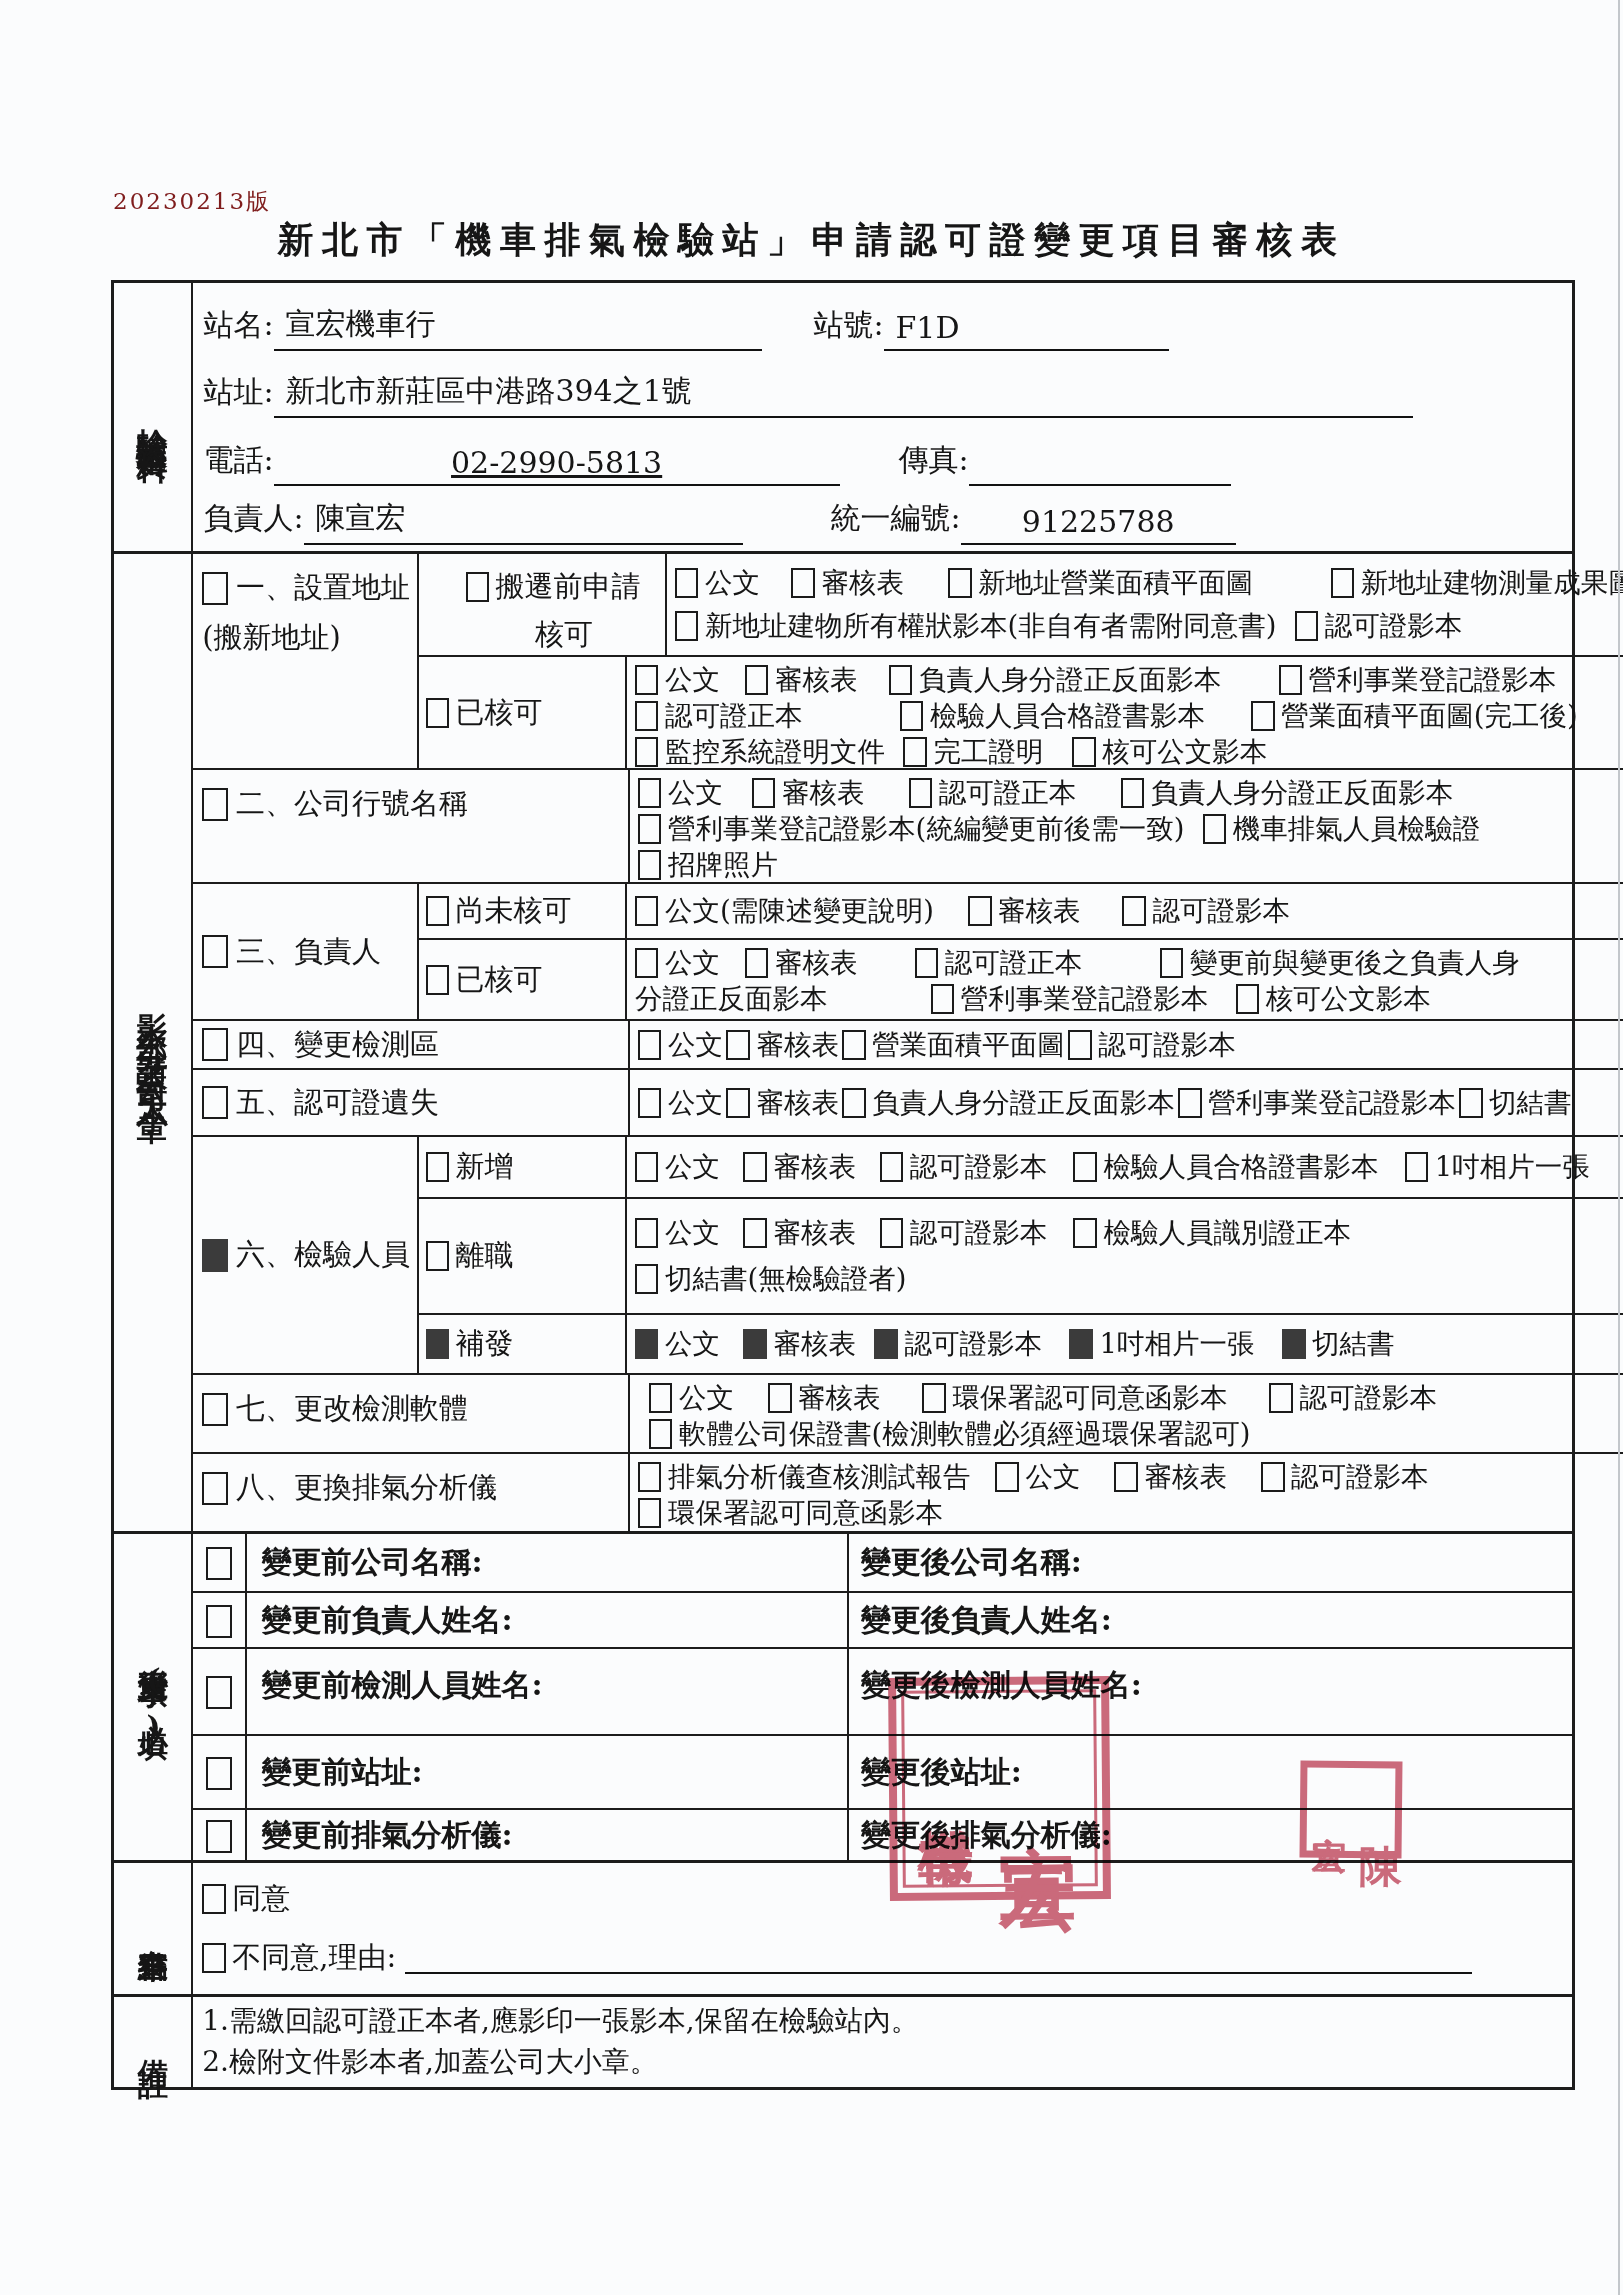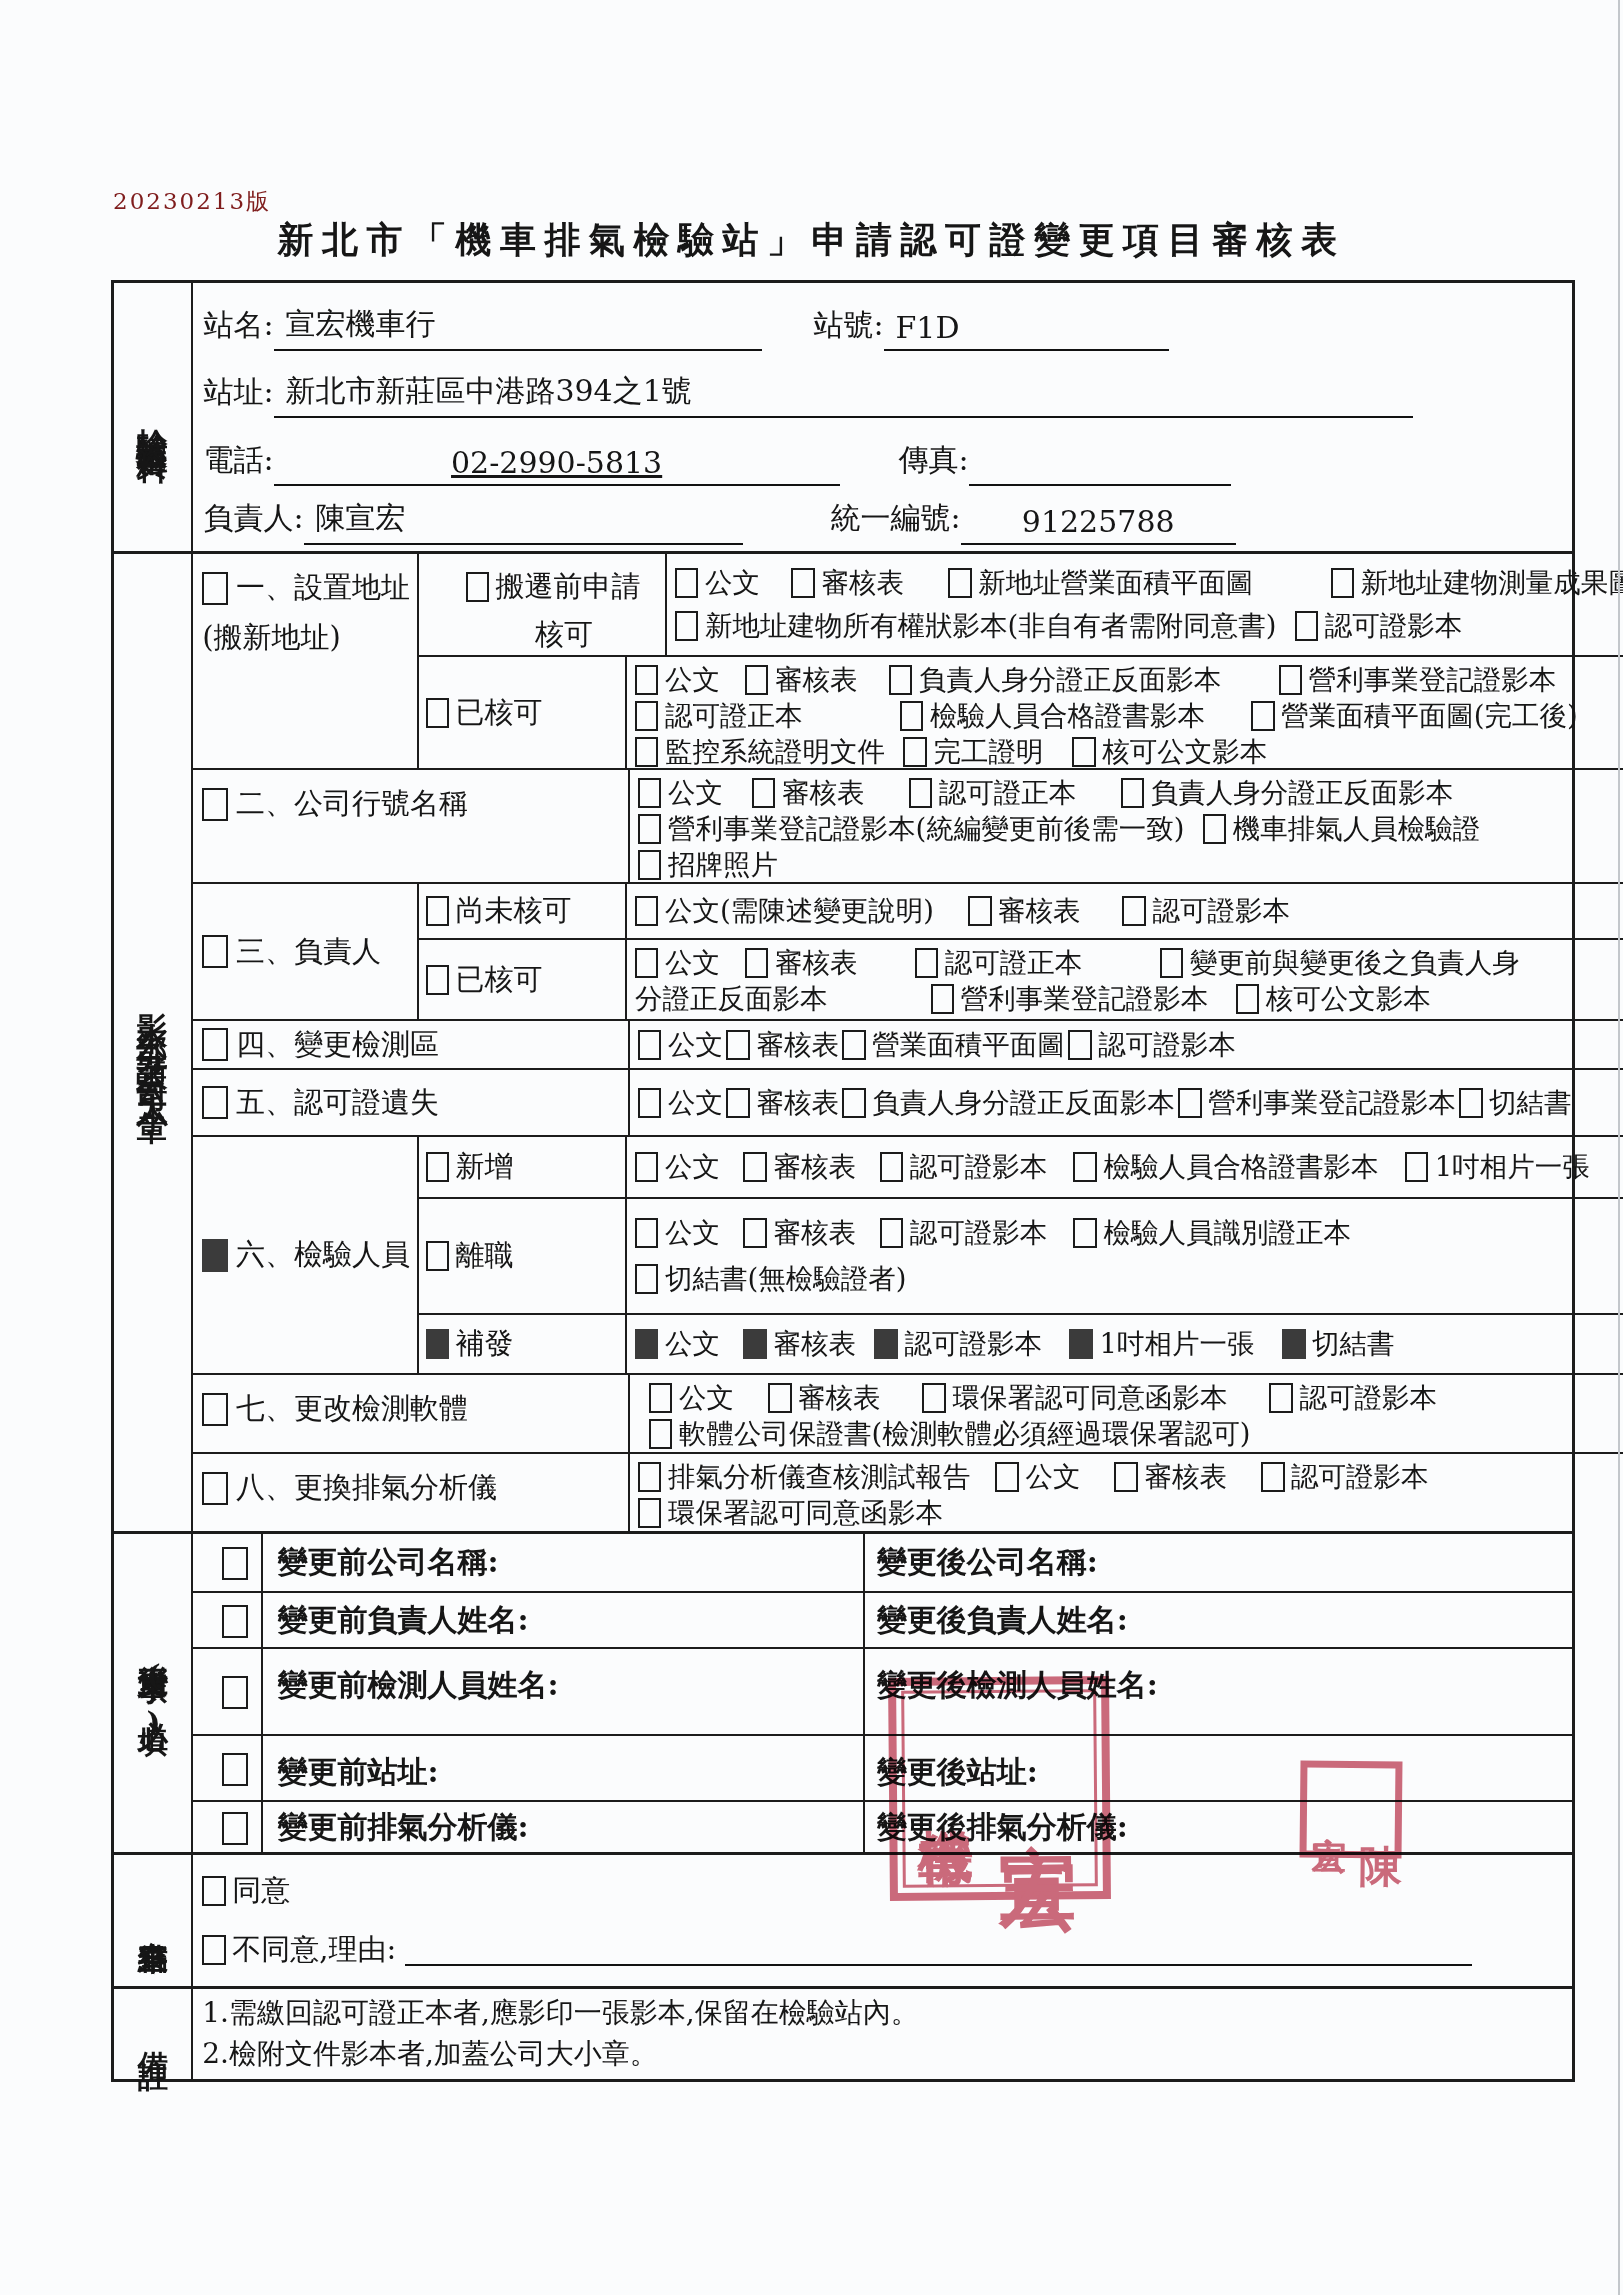--- a/index.html
+++ b/index.html
@@ -71,21 +71,21 @@
   .cl-docs { flex:1; display:flex; flex-direction:column; justify-content:space-evenly;
              padding:5.2px 2.6px 5.2px 7.9px; }
   .cl-line { display:flex; align-items:center; white-space:nowrap; font-size:27.5px; }
   .doc-item { display:inline-flex; align-items:center; margin-right:18.3px; }
   .tight .doc-item { margin-right:3.3px; }
   .doc-item .doc-text { margin-left:6.5px; }
   .doc-item.noc .doc-text { margin-left:0; }
 
   
   .ch-wrap { flex:1; display:flex; flex-direction:column; }
-  .ch-row { display:flex;padding-left:16px; }
+  .ch-row { display:flex; }
   .ch-row + .ch-row { border-top:2.6px solid #1c1c1c; }
   .ch-cb { width:54px; flex:none; border-right:2.6px solid #1c1c1c;
            display:flex; align-items:center; justify-content:center; padding-top:2.6px; }
   .ch-before { width:602px; flex:none; border-right:2.6px solid #1c1c1c;
                display:flex; align-items:center; padding-left:14.4px;
                font-size:30px; font-weight:600; white-space:nowrap; }
   .ch-after { flex:1; display:flex; align-items:center; padding-left:11.8px;
               font-size:30px; font-weight:600; white-space:nowrap; }
   .ch-row.tall .ch-before, .ch-row.tall .ch-after { align-items:flex-start; padding-top:15.7px; }
 
@@ -643,21 +643,21 @@
             <div class="ch-before">變更前負責人姓名:</div>
             <div class="ch-after">變更後負責人姓名:</div>
           </div>
           <div class="ch-row tall" style="height: 87px;">
             <div class="ch-cb">
               <span class="cb big"></span>
             </div>
             <div class="ch-before">變更前檢測人員姓名:</div>
             <div class="ch-after">變更後檢測人員姓名:</div>
           </div>
-          <div class="ch-row tall" style="height: 66px;">
+          <div class="ch-row tall" style="height: 74px;">
             <div class="ch-cb">
               <span class="cb big"></span>
             </div>
             <div class="ch-before">變更前站址:</div>
             <div class="ch-after">變更後站址:</div>
           </div>
           <div class="ch-row" style="height: 52px;">
             <div class="ch-cb">
               <span class="cb big"></span>
             </div>

